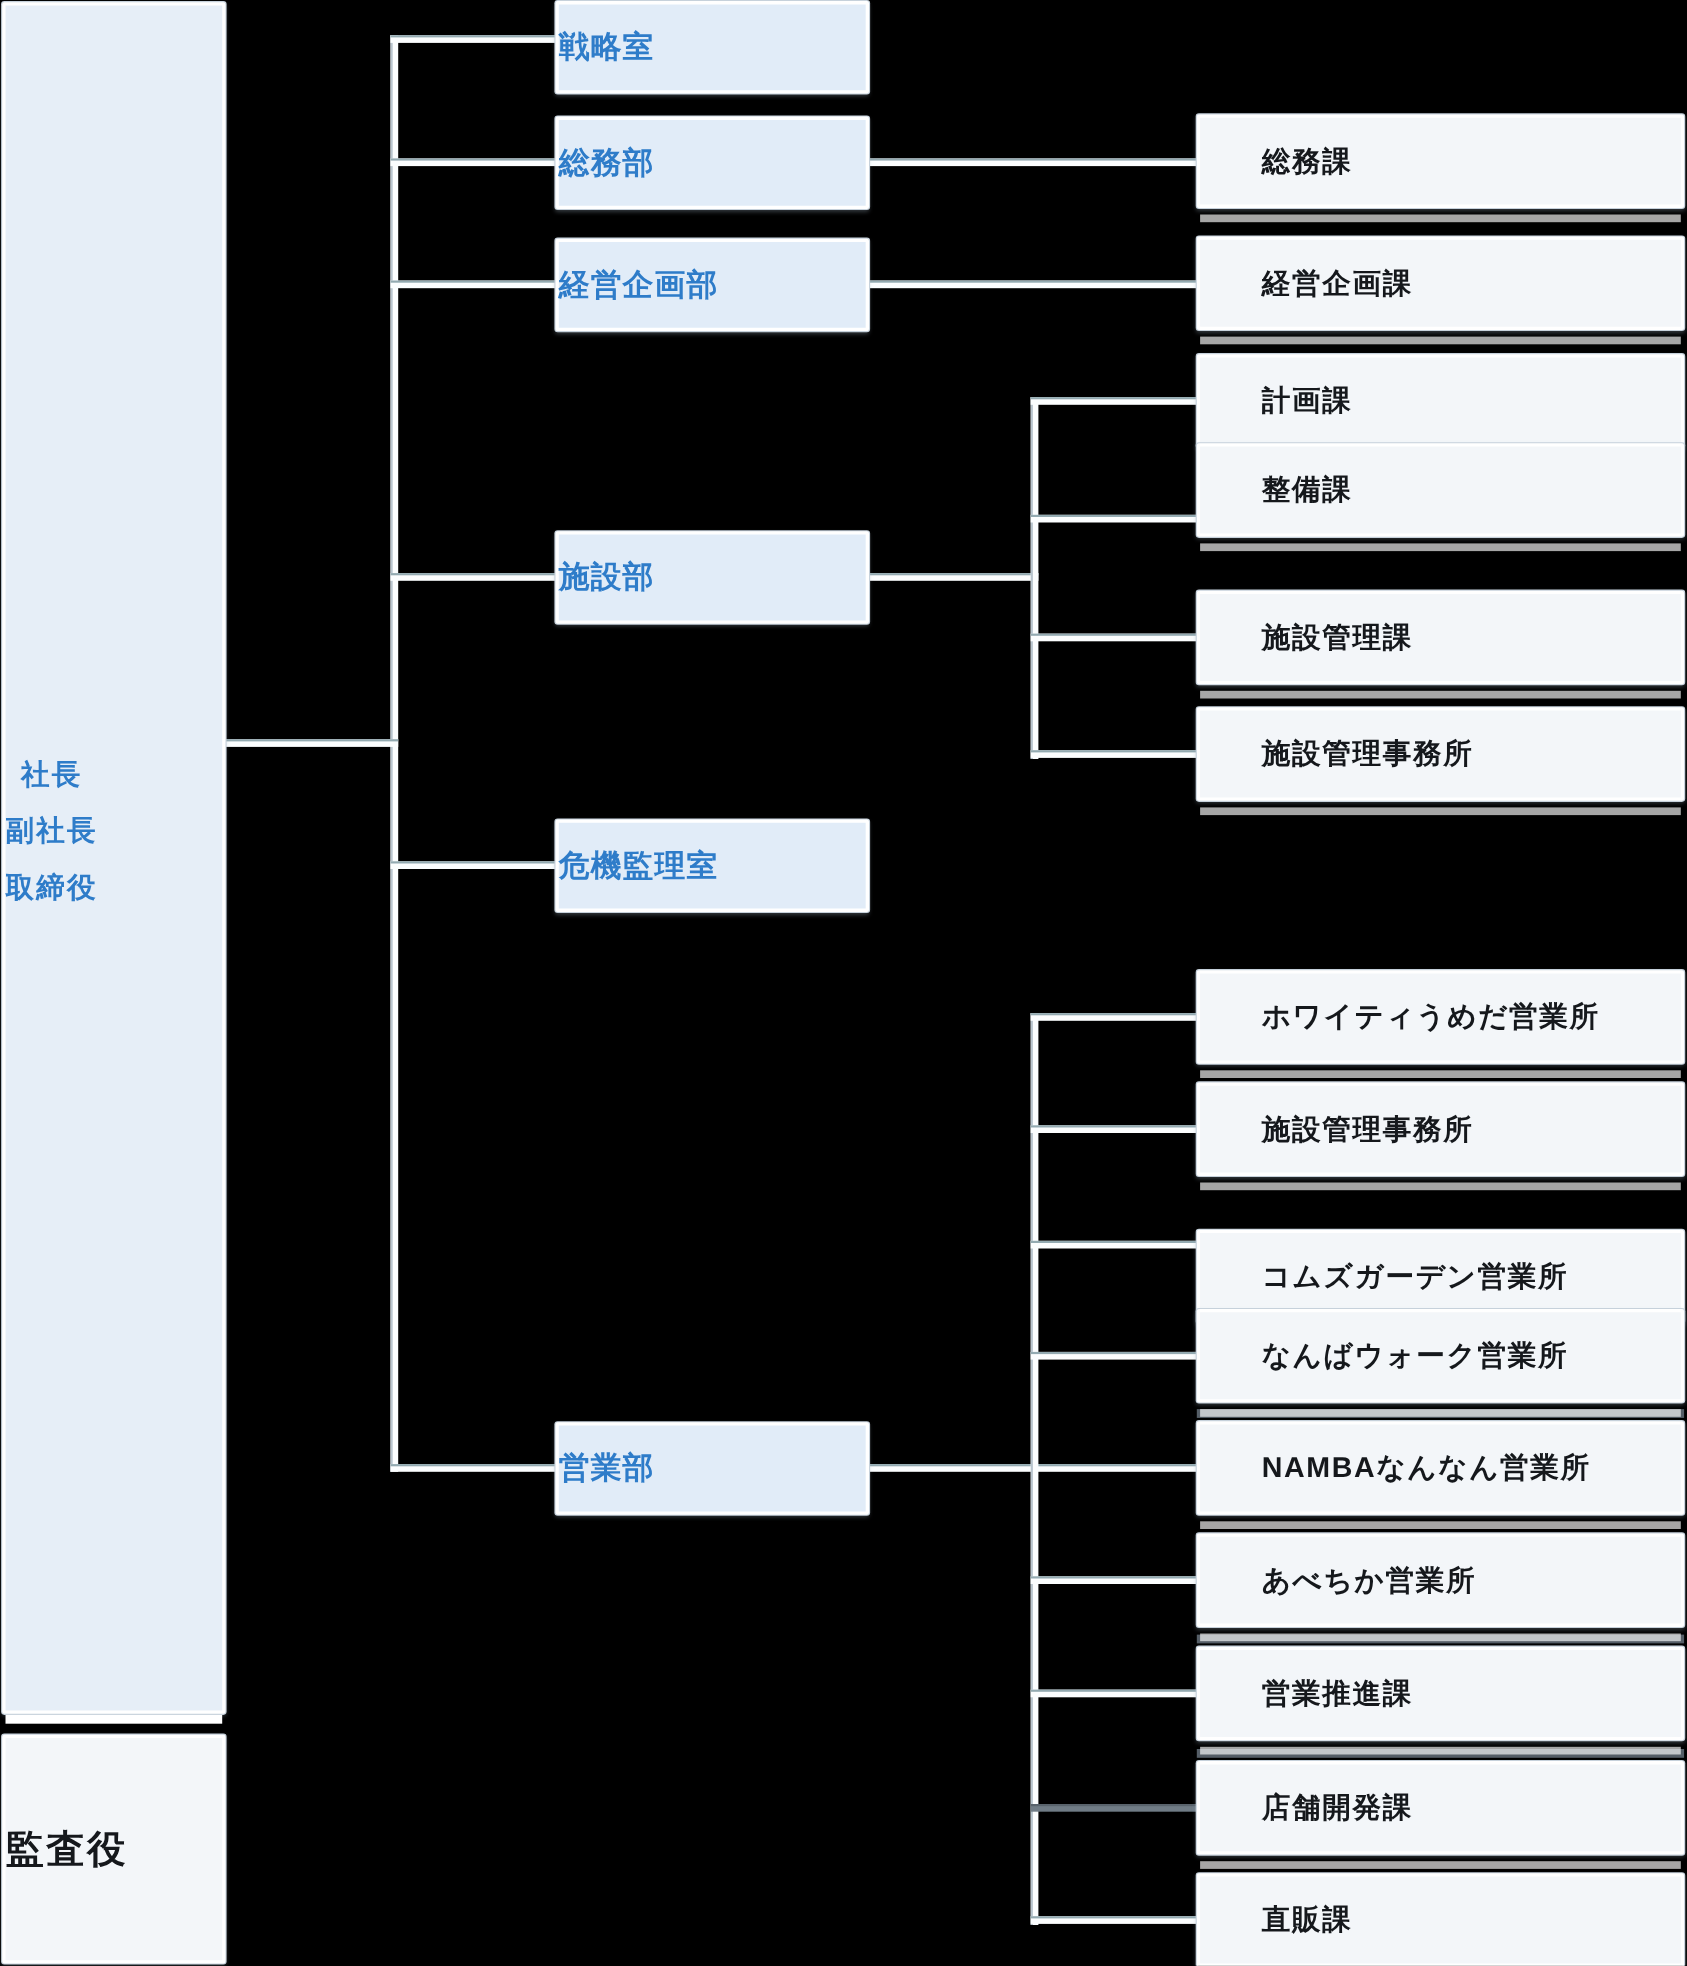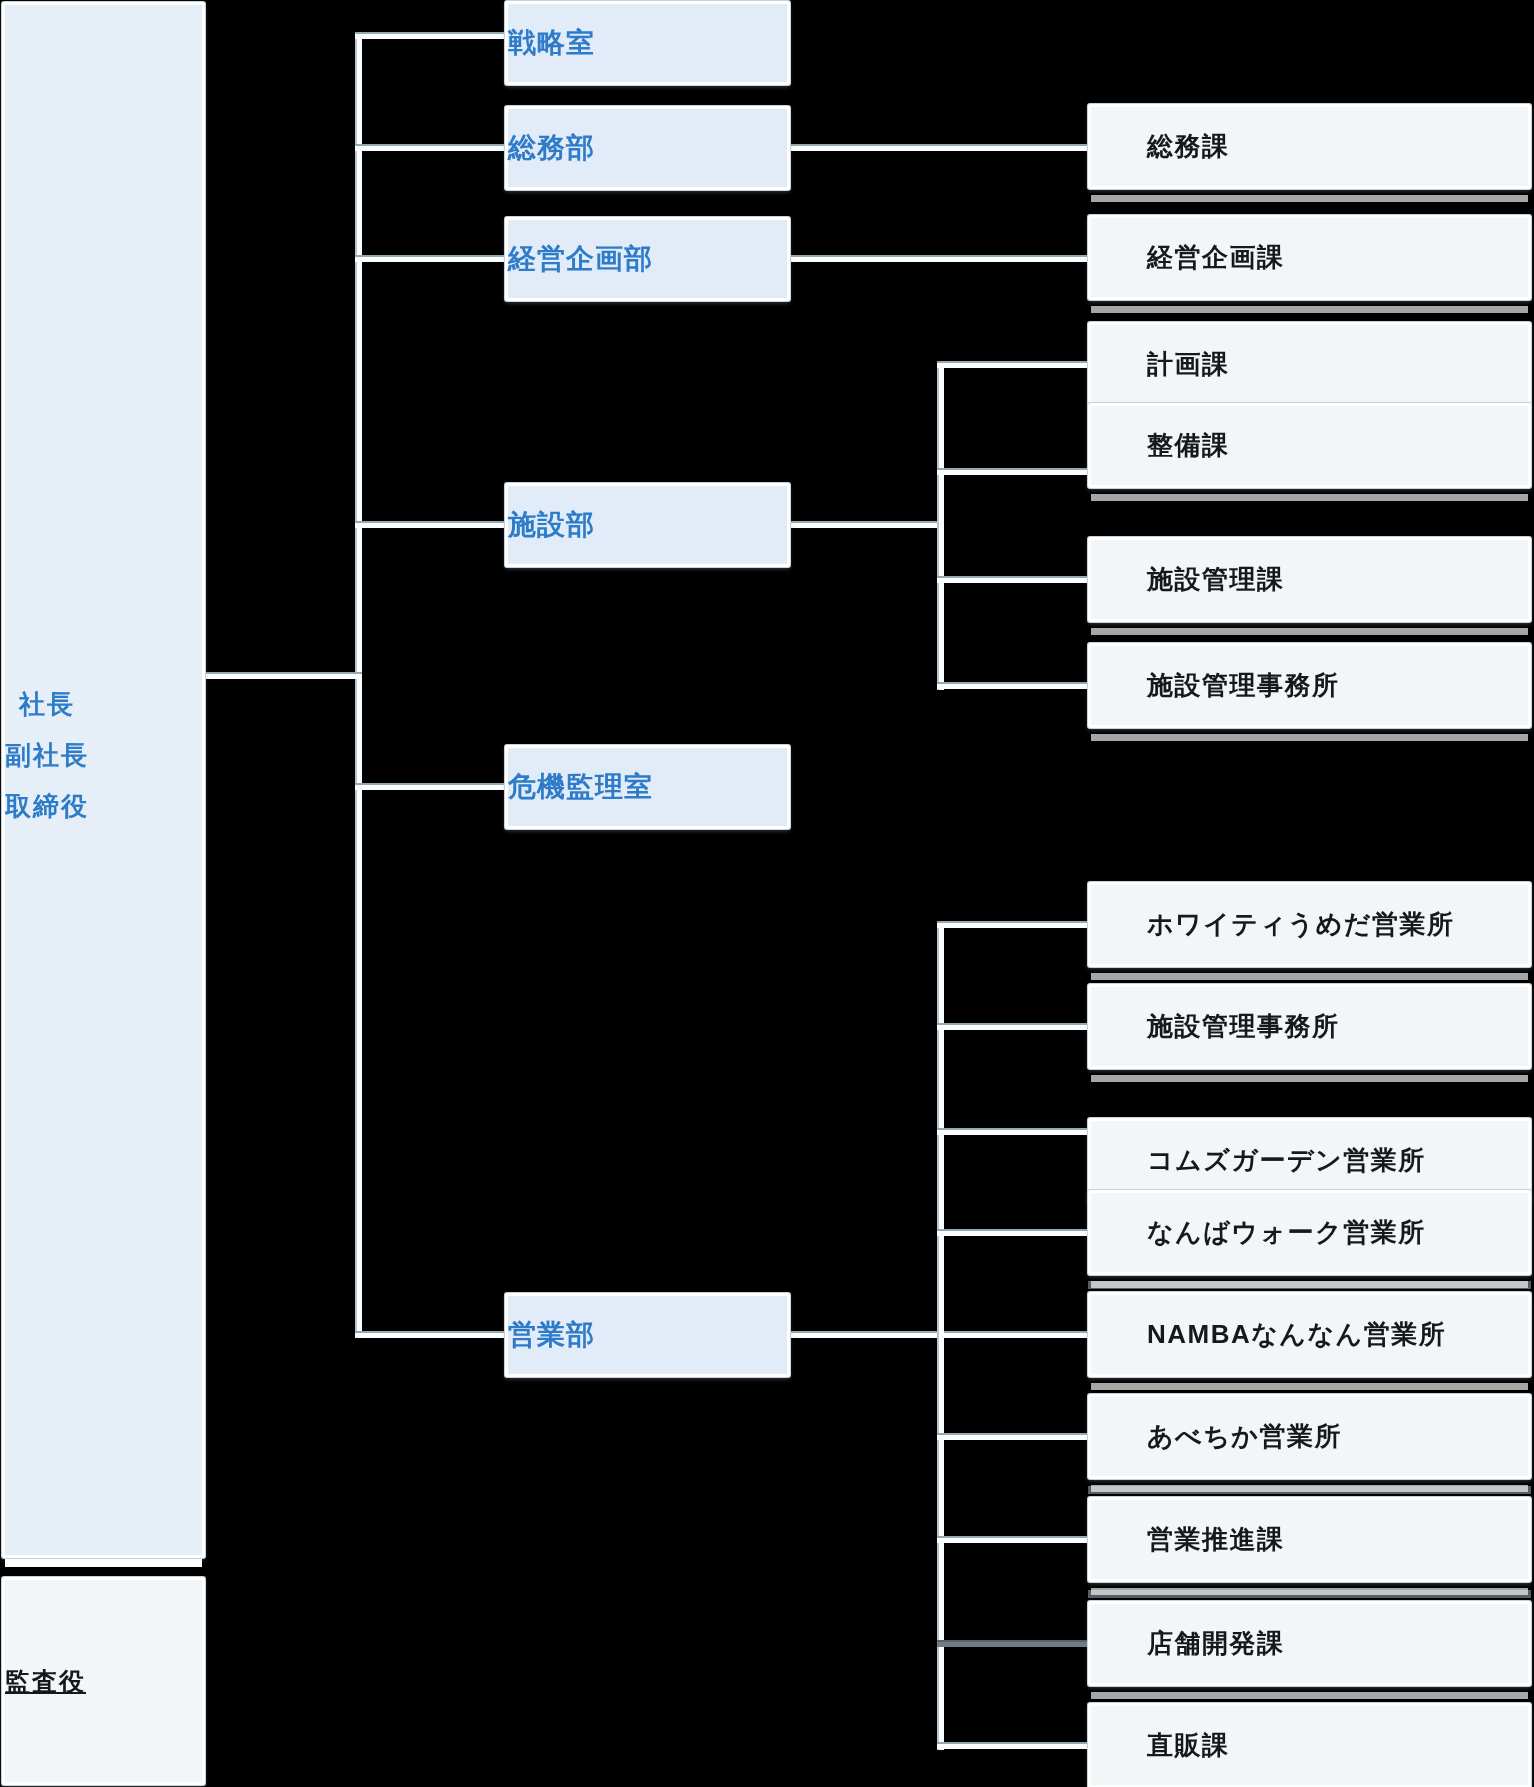--- a/index.html
+++ b/index.html
@@ -55,21 +55,21 @@
   }
   .exec::after{
     content:"";position:absolute;left:0;right:0;
     top:calc(100% + 4px);height:8px;background:#ffffff;
   }
   .exec-lines{display:flex;flex-direction:column;gap:16px;text-align:center;padding-bottom:50px;}
   
   .auditor{
     left:2px;top:1577px;width:203px;height:208px;
     background:var(--box-light);color:var(--dark-text);
-    font-size:25px;letter-spacing:2px;text-decoration:underline;
+    font-size:35px;letter-spacing:2px;
   }
   
   .h{
     position:absolute;height:7px;box-sizing:border-box;
     background:var(--line-light);border-top:2px solid var(--line-edge);
   }
   .h.gray{background:#707c86;border-top-color:#59636c;}
   .v{
     position:absolute;width:7px;box-sizing:border-box;
     background:var(--line-light);border-left:2px solid var(--line-edge-v);

